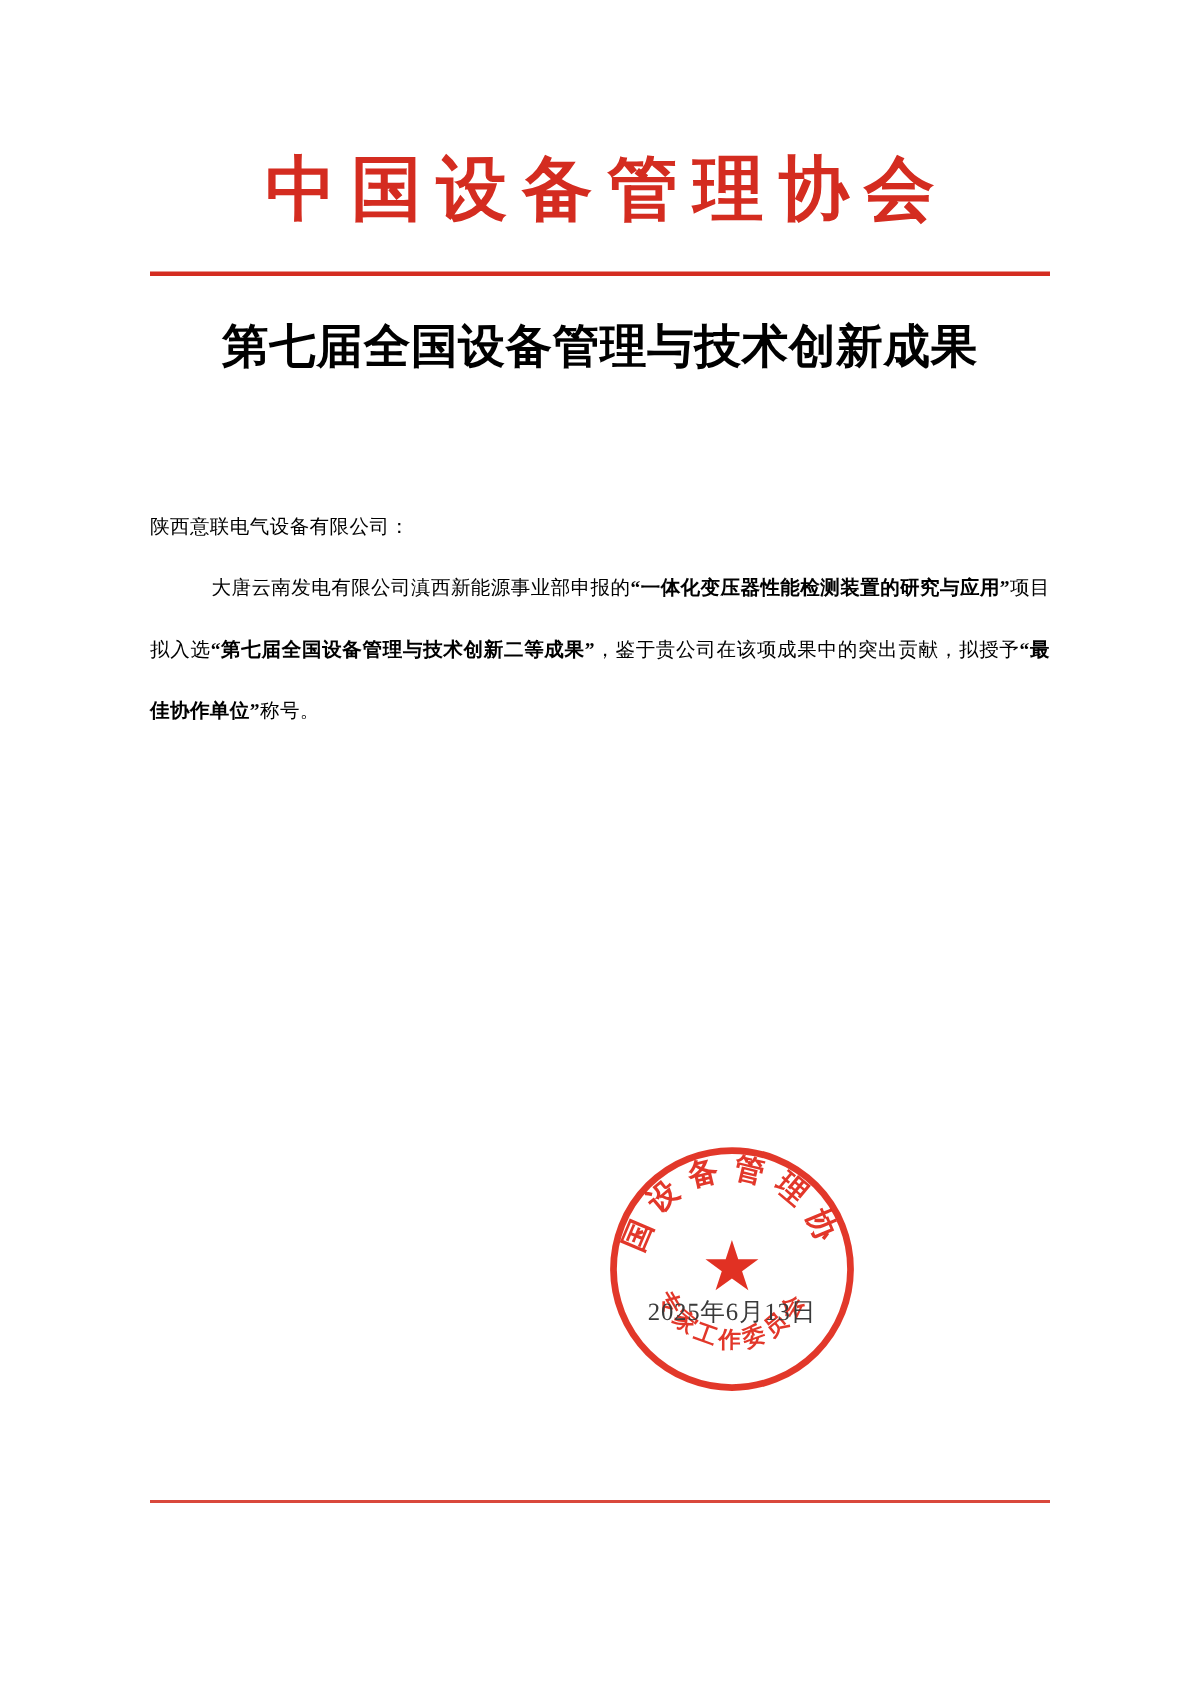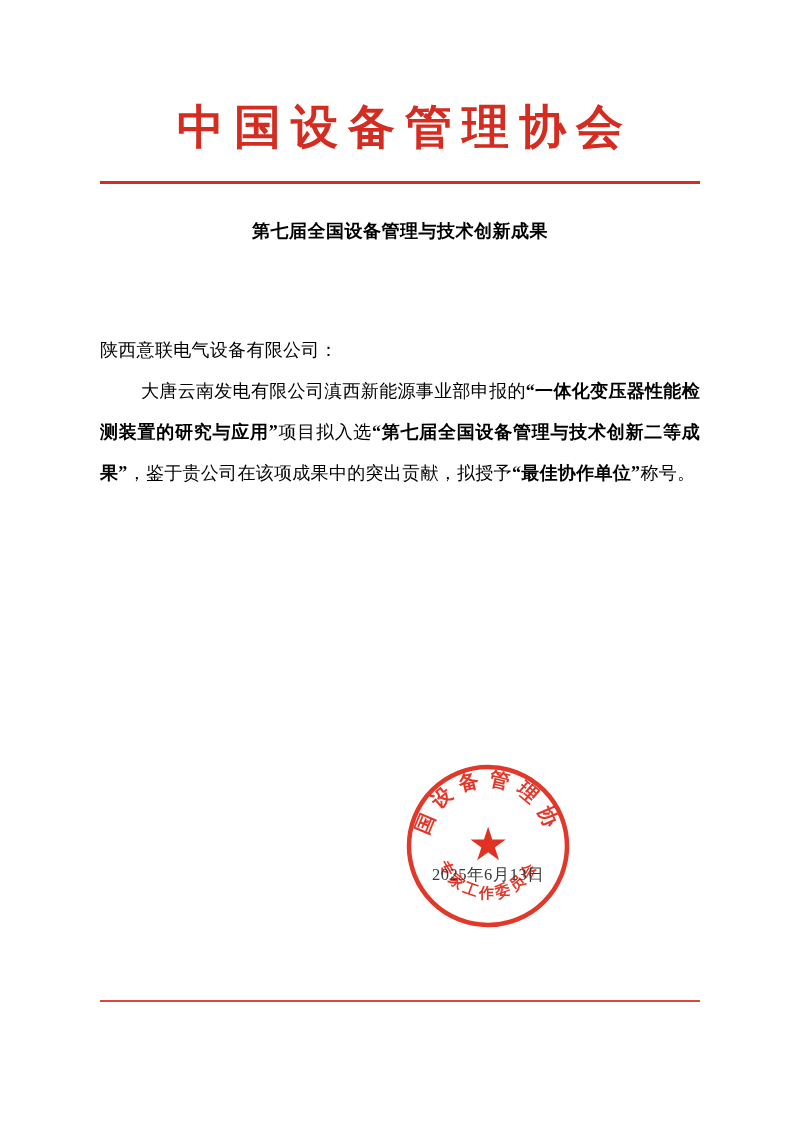--- a/index.html
+++ b/index.html
@@ -54,36 +54,36 @@
 
   
   .doc-title {
     position: absolute;
     left: 100px;
     top: 212px;
     width: 600px;
     text-align: center;
     font-family: "DejaVu Serif", "Liberation Serif", serif;
     font-weight: bold;
-    font-size: 18px;
+    font-size: 31px;
     line-height: 38px;
     letter-spacing: 0.5px;
     color: #000;
   }
   .doc-title .line2 {
     display: block;
   }
 
   
   .body-text {
     position: absolute;
     left: 100px;
     top: 330px;
     width: 600px;
-    font-size: 18px;
+    font-size: 13px;
     line-height: 41px;
     color: #000;
     letter-spacing: 0.3px;
   }
   .salutation {
     margin: 0 0 0 0;
   }
   .para {
     margin: 0;
     text-indent: 41px;

